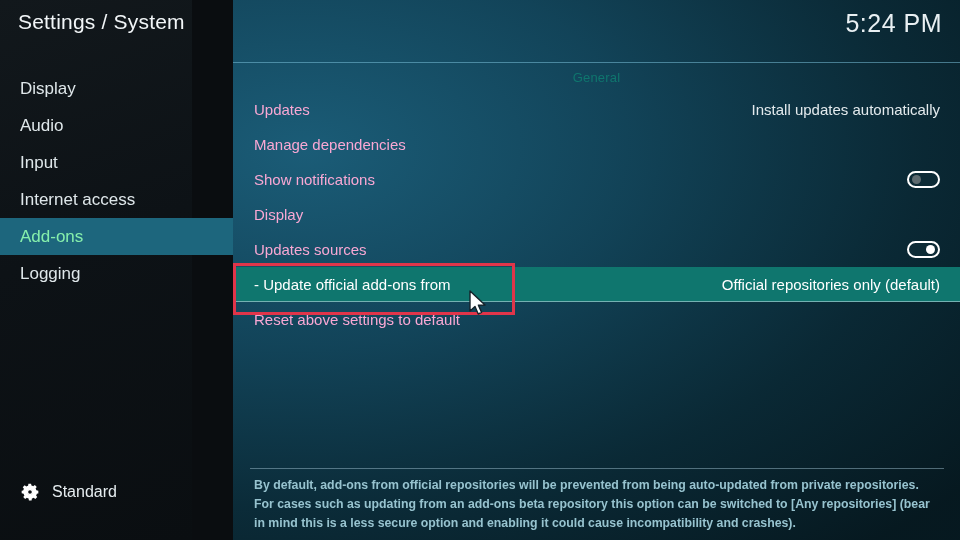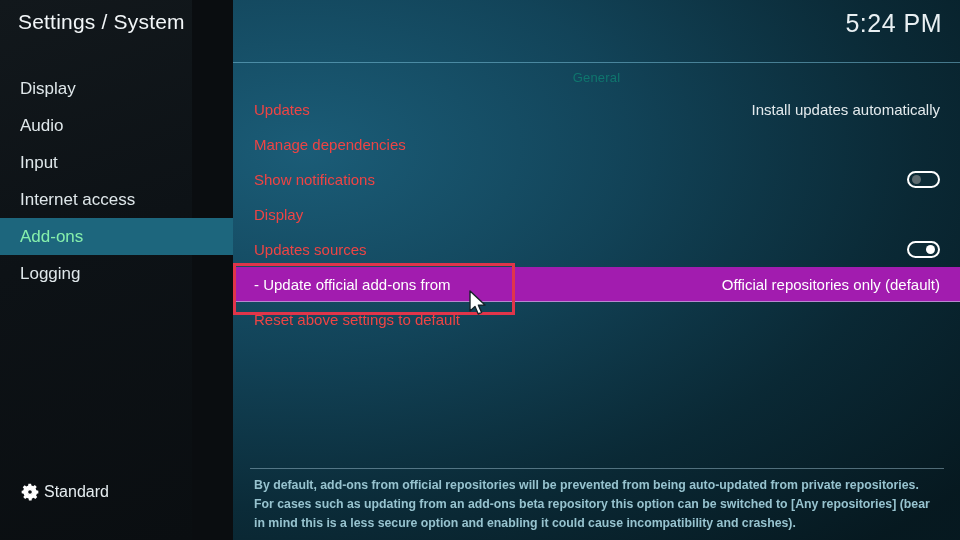--- a/index.html
+++ b/index.html
@@ -56,21 +56,21 @@
   .side-item.selected {
     background: #1d667d;
     color: #86efac;
   }
   #profile-row {
     position: absolute;
     left: 20px;
     bottom: 38px;
     display: flex;
     align-items: center;
-    gap: 4px;
+    gap: 12px;
   }
   #profile-row .gear {
     width: 20px;
     height: 20px;
     display: block;
   }
   #profile-label {
     font-size: 16px;
     color: #e6edf0;
   }
@@ -118,34 +118,34 @@
     position: relative;
     height: 35px;
     box-sizing: border-box;
   }
   .row .label {
     position: absolute;
     left: 21px;
     top: 0;
     line-height: 35px;
     font-size: 15px;
-    color: #ef4444;
+    color: #f9a8d4;
     white-space: nowrap;
   }
   .row .value {
     position: absolute;
     right: 20px;
     top: 0;
     line-height: 35px;
     font-size: 15px;
     color: #e3eaed;
     white-space: nowrap;
   }
   .row.selected {
-    background: #a21caf;
+    background: #0f766e;
     border-bottom: 1px solid rgba(200,225,235,0.55);
   }
   .row.selected .label,
   .row.selected .value {
     color: #ffffff;
   }
 
   
   .toggle {
     position: absolute;

